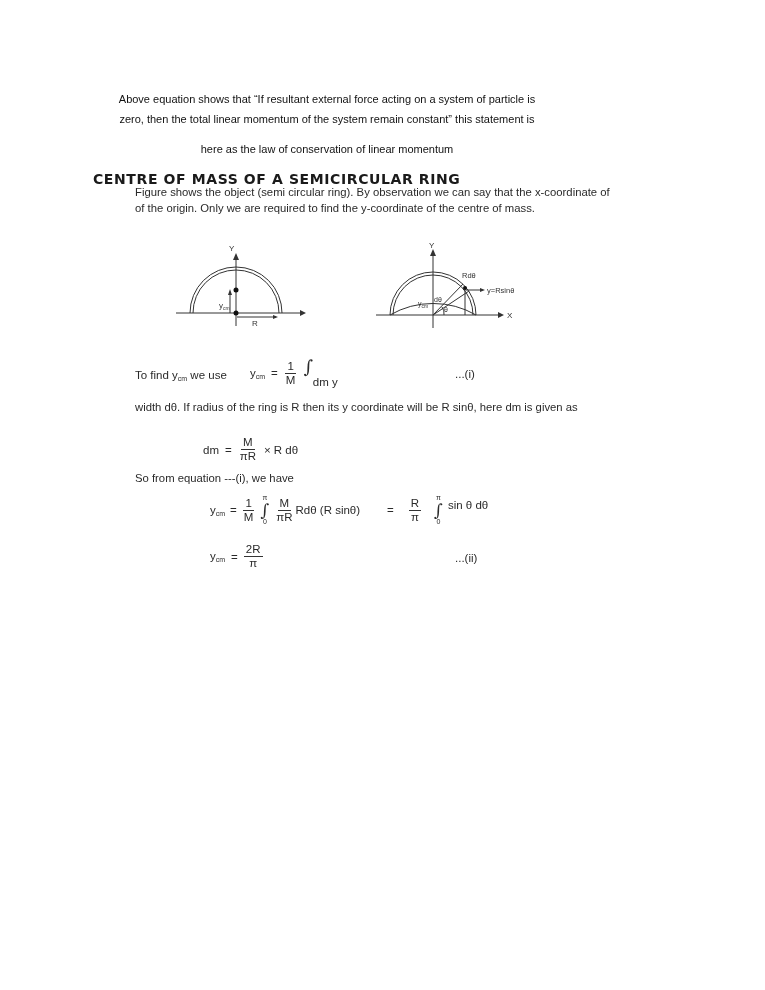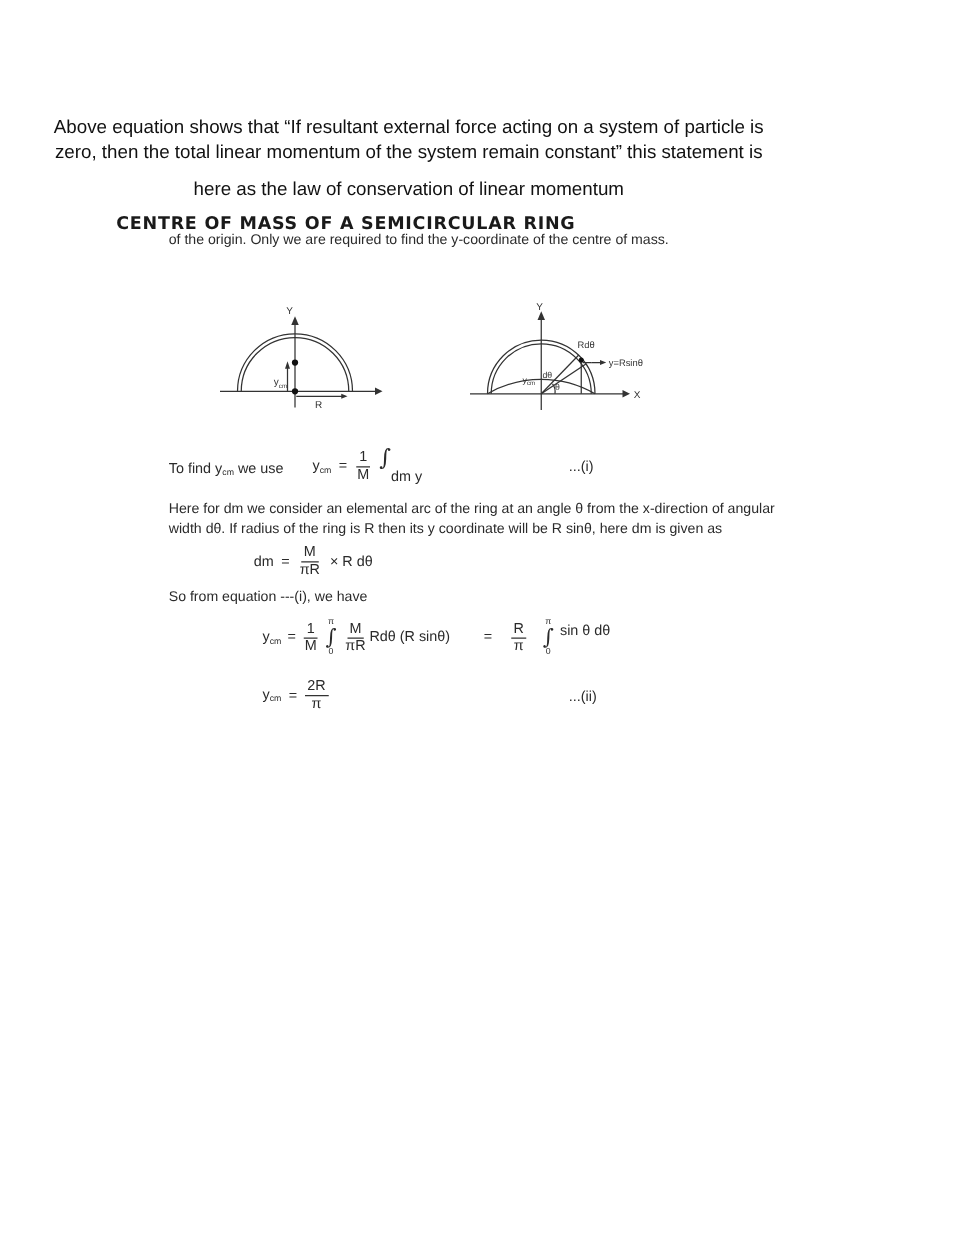--- a/index.html
+++ b/index.html
@@ -1,18 +1,18 @@
 <!DOCTYPE html>
 <html><head>
 <meta charset="utf-8">
 <style>
   html, body { margin: 0; padding: 0; background: #ffffff; }
   body { width: 765px; height: 990px; position: relative; overflow: hidden; color: #222; }
   .abs { position: absolute; }
-  .intro { font-family: "Liberation Sans", sans-serif; font-size: 15px; color: #111; text-align: center; width: 654px; left: 0; }
+  .intro { font-family: "Liberation Sans", sans-serif; font-size: 11px; color: #111; text-align: center; width: 654px; left: 0; }
   .heading { font-family: "DejaVu Sans", sans-serif; font-weight: bold; font-size: 14px; letter-spacing: 0.6px; color: #1a1a1a; }
   .para { font-family: "Liberation Sans", sans-serif; font-size: 11.3px; line-height: 15.5px; color: #2a2a2a; }
   .math { font-family: "Liberation Sans", sans-serif; font-size: 11.5px; color: #2a2a2a; }
   .sub { font-size: 7px; vertical-align: -2px; }
   .frac { display: inline-flex; flex-direction: column; align-items: center; vertical-align: middle; }
   .frac .num { border-bottom: 1px solid #333; padding: 0 2px; line-height: 13px; }
   .frac .den { line-height: 13px; padding: 0 2px; }
   .int { font-family: "DejaVu Serif", serif; font-size: 18px; line-height: 1; }
   .limits { display: inline-flex; flex-direction: column; align-items: center; vertical-align: middle; font-size: 7px; line-height: 8px; }
   .limits .sign { font-family: "DejaVu Serif", serif; font-size: 17px; line-height: 16px; }
@@ -21,20 +21,21 @@
 </head>
 <body>
 
 <div class="abs intro" style="top:93px;">Above equation shows that “If resultant external force acting on a system of particle is</div>
 <div class="abs intro" style="top:113px;">zero, then the total linear momentum of the system remain constant” this statement is</div>
 <div class="abs intro" style="top:143px;">here as the law of conservation of linear momentum</div>
 
 <div class="abs heading" style="left:93px; top:171px;">CENTRE OF MASS OF A SEMICIRCULAR RING</div>
 
 <div class="abs para" style="left:135px; top:185px;">
+  <div>Figure shows the object (semi circular ring). By observation we can say that the x-coordinate of</div>
   <div>of the origin. Only we are required to find the y-coordinate of the centre of mass.</div>
 </div>
 
 <svg class="abs" style="left:170px; top:240px;" width="165" height="95">
   <g stroke="#333" fill="none" stroke-width="1">
     <line x1="6" y1="73" x2="130" y2="73"></line>
     <polygon points="130,70 136,73 130,76" fill="#333" stroke="none"></polygon>
     <line x1="66" y1="86" x2="66" y2="16"></line>
     <polygon points="63,20 66,13 69,20" fill="#333" stroke="none"></polygon>
     <path d="M 20 73 A 46 46 0 0 1 112 73"></path>
@@ -89,21 +90,20 @@
       <span class="den">M</span>
     </span>
   <span style="display:flex; align-items:flex-start;">
       <span class="int">∫</span>
       <span style="margin-top:18px;">dm y</span>
     </span>
 </div>
 <div class="abs math" style="left:455px; top:368px;">...(i)</div>
 
 <div class="abs para" style="left:135px; top:400px;">
-  <div>Here for dm we consider an elemental arc of the ring at an angle θ from the x-direction of angular</div>
   <div>width dθ. If radius of the ring is R then its y coordinate will be R sinθ, here dm is given as</div>
 </div>
 
 <div class="abs math" style="left:203px; top:436px; display:flex; align-items:center; gap:6px;">
   <span>dm</span>
   <span>=</span>
   <span class="frac">
       <span class="num">M</span>
       <span class="den">πR</span>
     </span>

